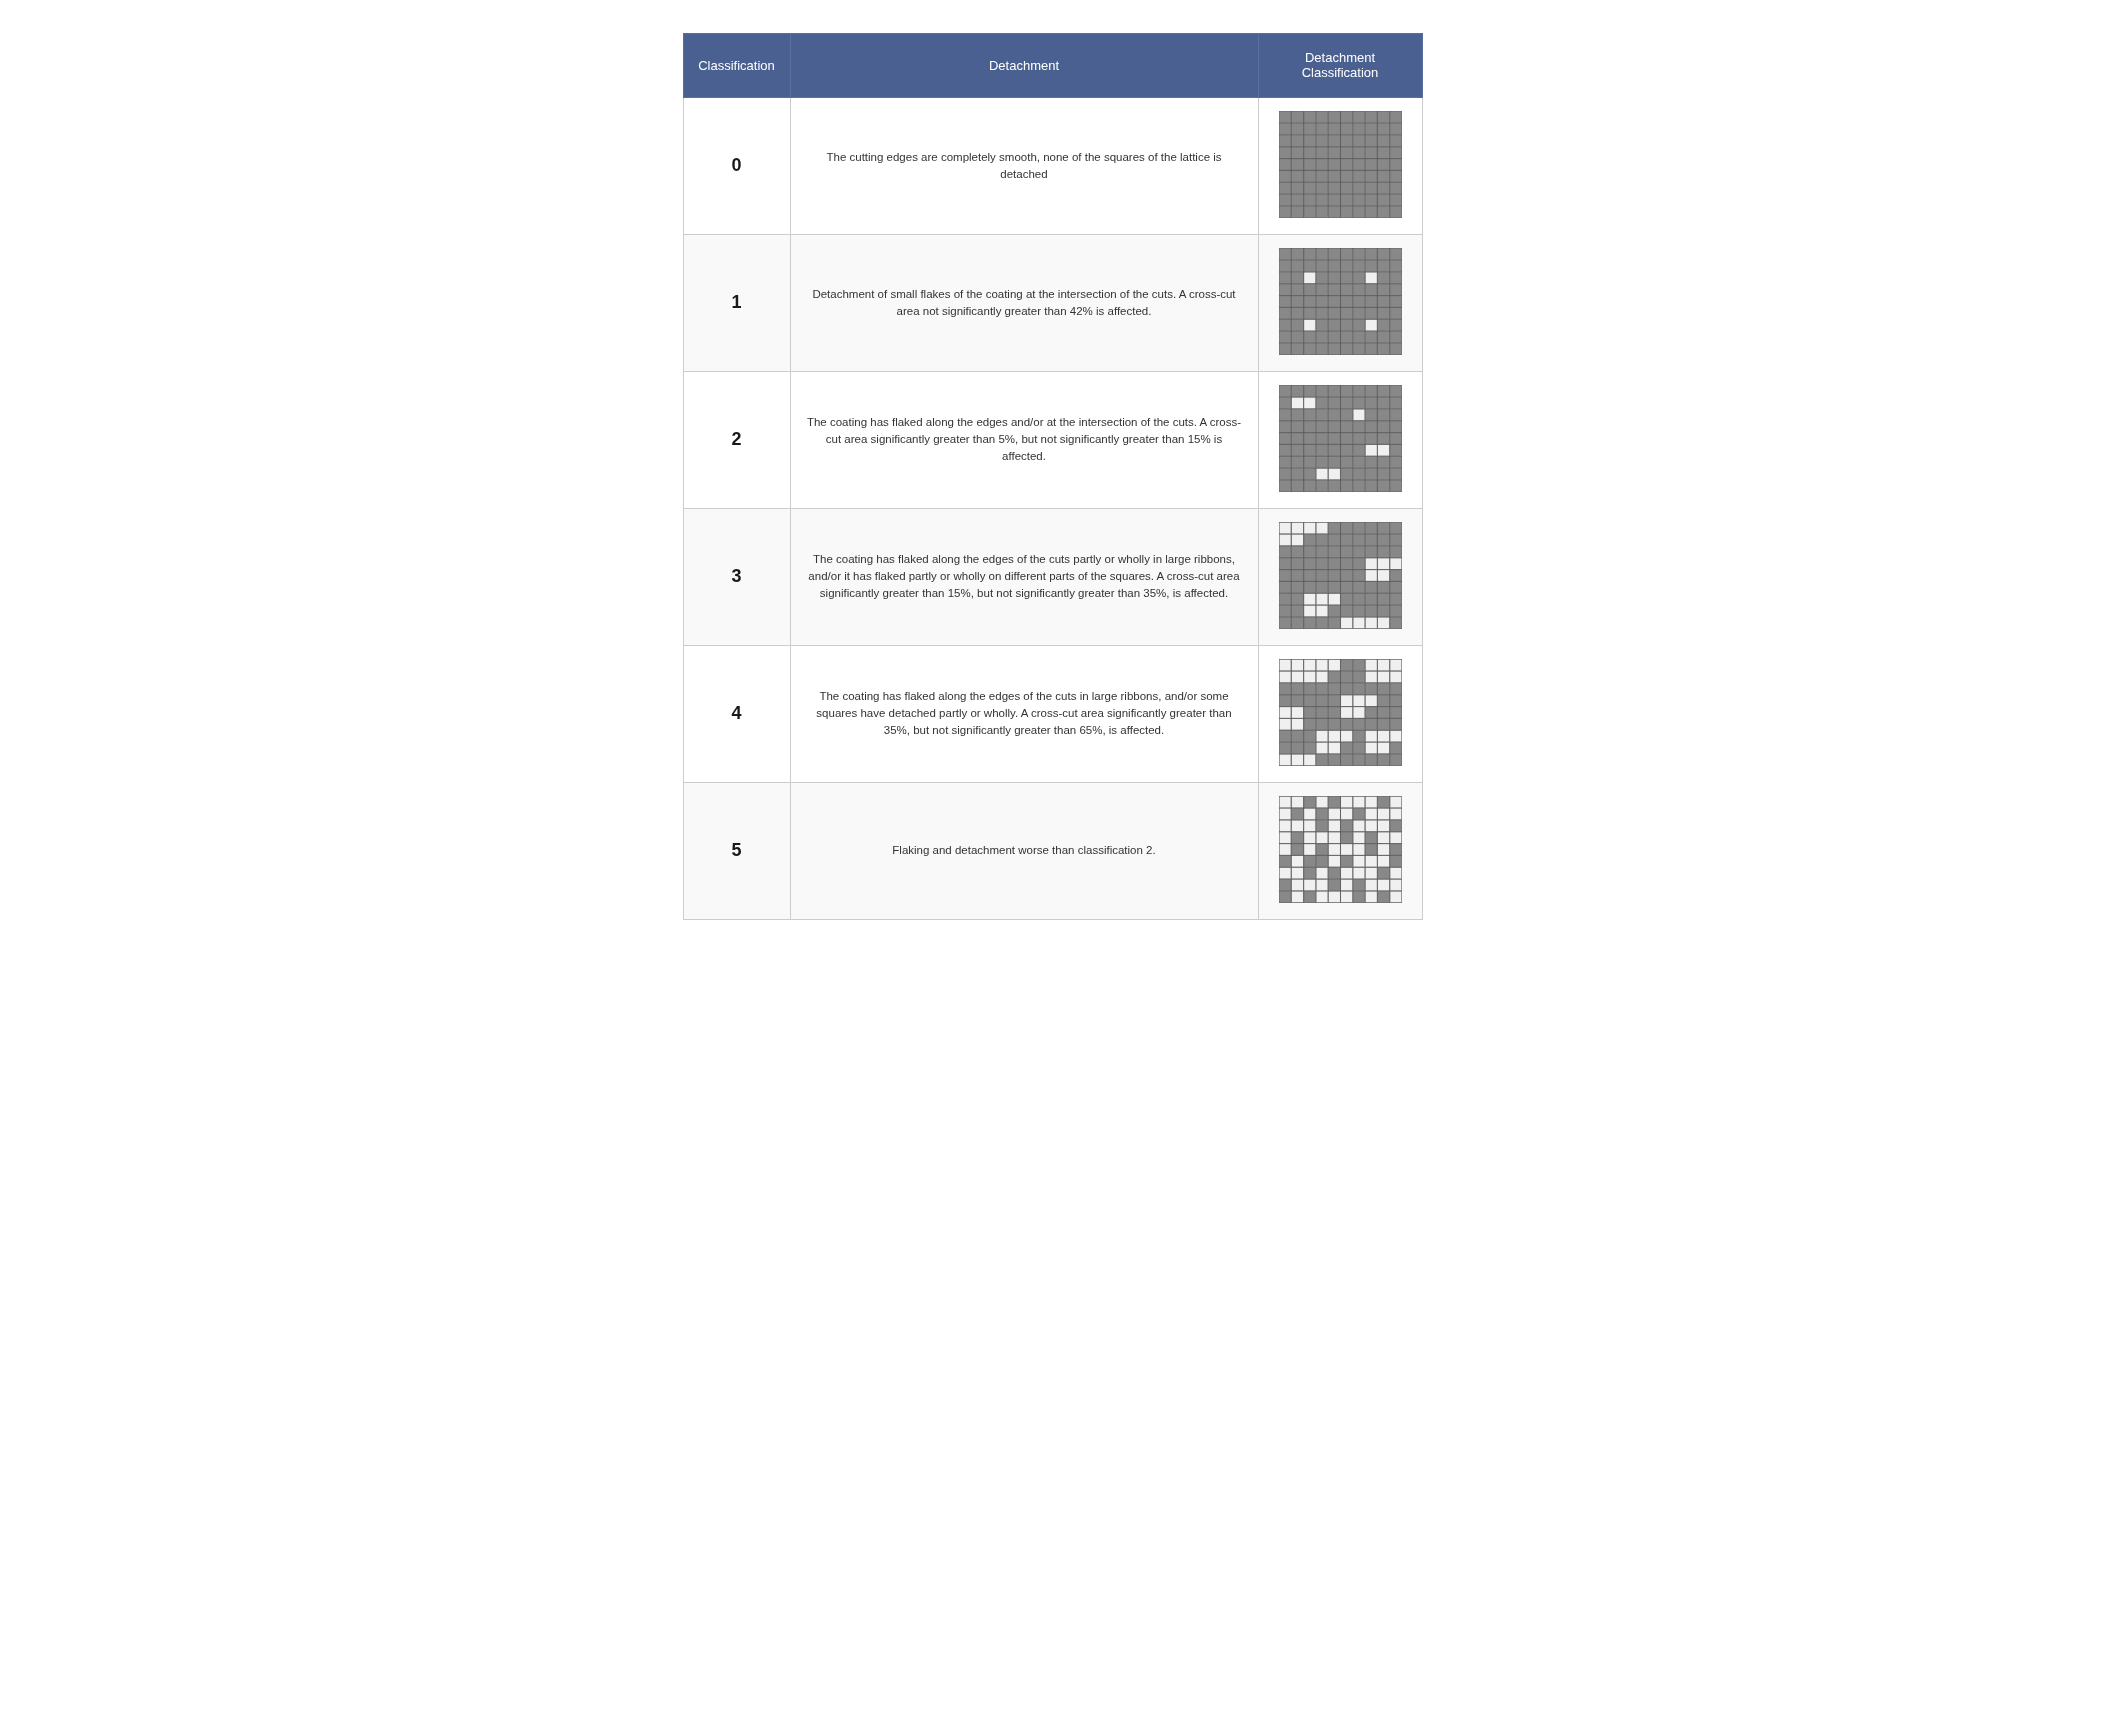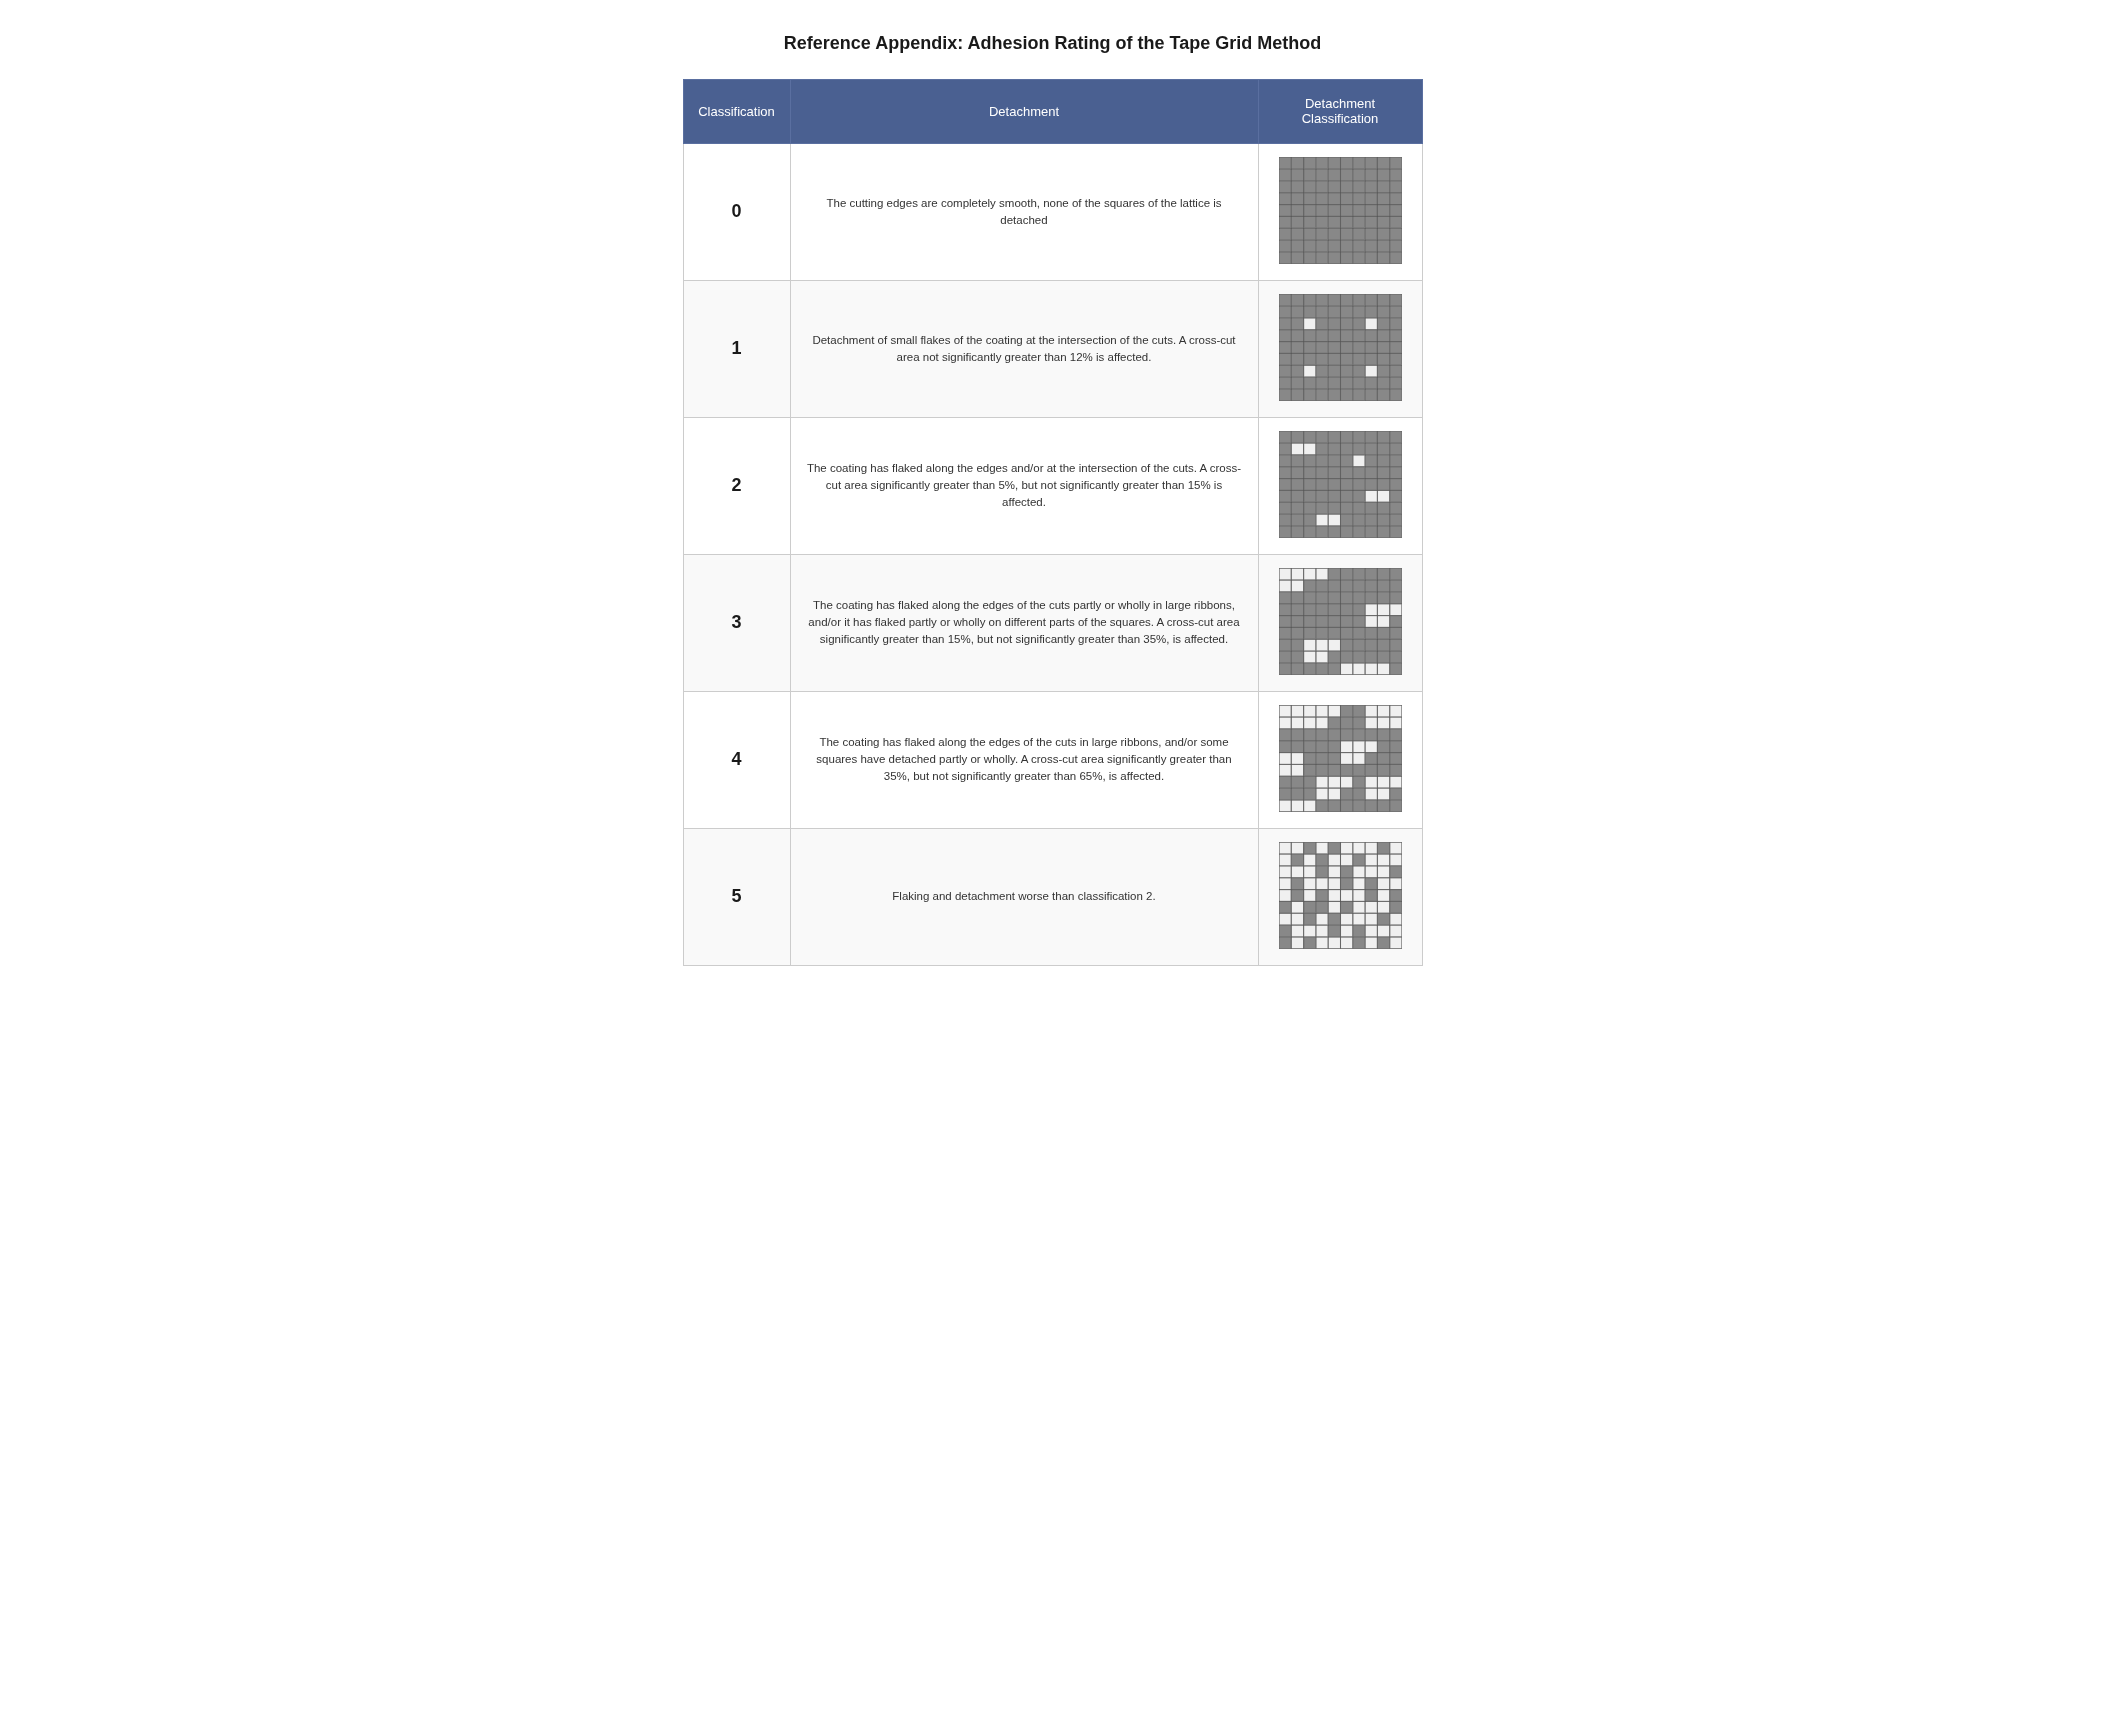--- a/index.html
+++ b/index.html
@@ -73,21 +73,20 @@
       height: 107px;
       display: inline-block;
       position: relative;
       overflow: hidden;
     }
   </style>
 </head>
 <body>
 
 <div class="page-container">
-  <h1 class="page-title">Reference Appendix: Adhesion Rating of the Tape Grid Method</h1>
 
   <table>
     <thead>
       <tr>
         <th>Classification</th>
         <th>Detachment</th>
         <th>Detachment Classification</th>
       </tr>
     </thead>
     <tbody id="table-body">
@@ -204,21 +203,21 @@
                 <line x1="0" y1="57.77777777777778" x2="150" y2="57.77777777777778" stroke="#555" stroke-width="1"></line>
                 <line x1="0" y1="72.22222222222223" x2="150" y2="72.22222222222223" stroke="#555" stroke-width="1"></line>
                 <line x1="0" y1="86.66666666666667" x2="150" y2="86.66666666666667" stroke="#555" stroke-width="1"></line>
                 <line x1="0" y1="101.11111111111111" x2="150" y2="101.11111111111111" stroke="#555" stroke-width="1"></line>
                 <line x1="0" y1="115.55555555555556" x2="150" y2="115.55555555555556" stroke="#555" stroke-width="1"></line>
                 <line x1="0" y1="130" x2="150" y2="130" stroke="#555" stroke-width="1"></line>
               </svg></div></td>
         </tr>
         <tr>
           <td class="classification-cell">1</td>
-          <td class="instruction-cell">Detachment of small flakes of the coating at the intersection of the cuts. A cross-cut area not significantly greater than 12% is affected.</td>
+          <td class="instruction-cell">Detachment of small flakes of the coating at the intersection of the cuts. A cross-cut area not significantly greater than 42% is affected.</td>
           <td class="manifestation-cell"><div class="grid-image"><svg width="123" height="107" xmlns="http://www.w3.org/2000/svg" viewBox="0 0 150 130">
                 <rect width="150" height="130" fill="#c8c8c8"></rect>
                 <rect x="0.5" y="0.5" width="14" height="13.444444444444445" fill="#888888" stroke="#666" stroke-width="0.3"></rect>
                 <rect x="15.5" y="0.5" width="14" height="13.444444444444445" fill="#888888" stroke="#666" stroke-width="0.3"></rect>
                 <rect x="30.5" y="0.5" width="14" height="13.444444444444445" fill="#888888" stroke="#666" stroke-width="0.3"></rect>
                 <rect x="45.5" y="0.5" width="14" height="13.444444444444445" fill="#888888" stroke="#666" stroke-width="0.3"></rect>
                 <rect x="60.5" y="0.5" width="14" height="13.444444444444445" fill="#888888" stroke="#666" stroke-width="0.3"></rect>
                 <rect x="75.5" y="0.5" width="14" height="13.444444444444445" fill="#888888" stroke="#666" stroke-width="0.3"></rect>
                 <rect x="90.5" y="0.5" width="14" height="13.444444444444445" fill="#888888" stroke="#666" stroke-width="0.3"></rect>
                 <rect x="105.5" y="0.5" width="14" height="13.444444444444445" fill="#888888" stroke="#666" stroke-width="0.3"></rect>

